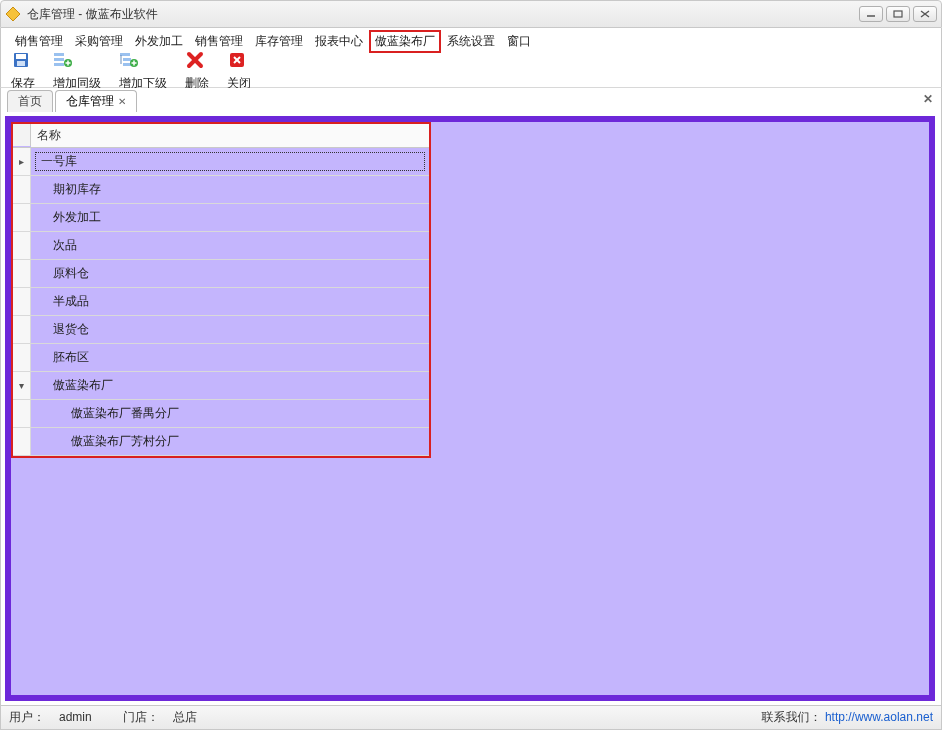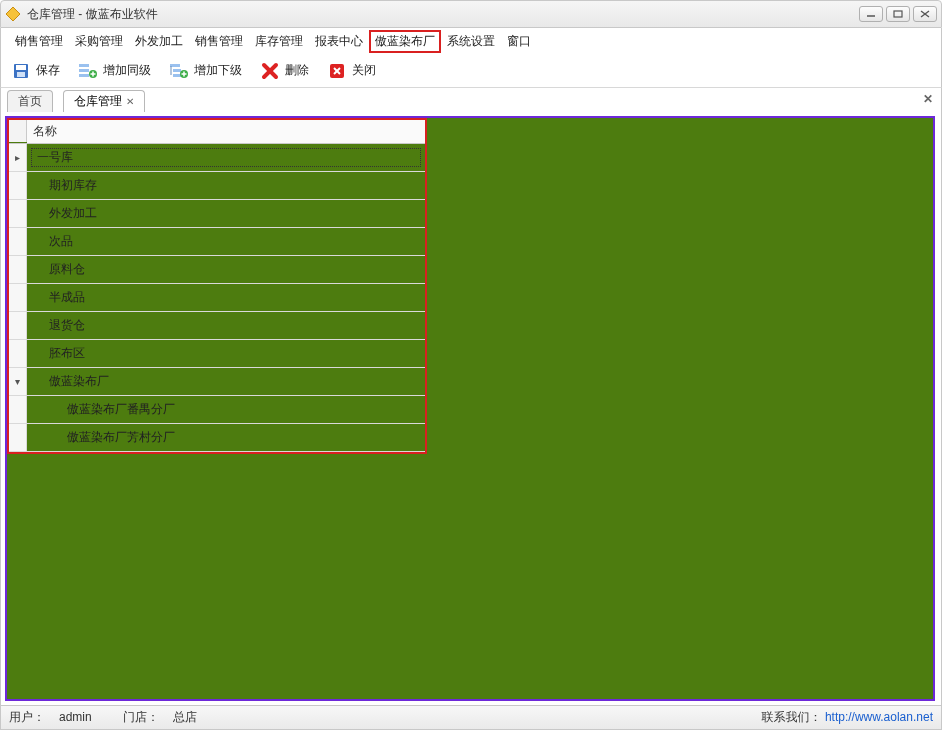--- a/index.html
+++ b/index.html
@@ -12,34 +12,34 @@
 .winbtns { display: flex; gap: 3px; }
 .winbtn { width: 24px; height: 16px; border: 1px solid #b0b0b0; border-radius: 3px; background: linear-gradient(#fdfdfd,#e6e6e6); display: flex; align-items: center; justify-content: center; color: #555; cursor: pointer; }
 
 
 .menubar { height: 26px; background: #fff; display: flex; align-items: center; padding: 0 8px; border-left: 1px solid #c8c8c8; border-right: 1px solid #c8c8c8; }
 .menuitem { padding: 3px 6px; color: #222; cursor: pointer; }
 .menuitem.highlighted { border: 2px solid #d92020; padding: 1px 4px; }
 
 
 .toolbar { height: 34px; background: #fff; display: flex; align-items: center; padding: 0 10px; gap: 18px; border-left: 1px solid #c8c8c8; border-right: 1px solid #c8c8c8; border-bottom: 1px solid #d8d8d8; }
-.toolbtn { display: flex; align-items: center; gap: 5px; cursor: pointer; color: #222; }
+.toolbtn { display: flex; align-items: flex-start; gap: 5px; cursor: pointer; color: #222; flex-direction: column; }
 .toolbtn .ic { width: 20px; height: 20px; display:flex; align-items:center; justify-content:center; }
 
 
-.tabbar { height: 24px; background: #fff; display: flex; align-items: flex-end; padding: 0 6px; border-left: 1px solid #c8c8c8; border-right: 1px solid #c8c8c8; position: relative; gap: 8px; }
+.tabbar { height: 24px; background: #fff; display: flex; align-items: flex-end; padding: 0 6px; border-left: 1px solid #c8c8c8; border-right: 1px solid #c8c8c8; position: relative; }
 .tab { height: 22px; border: 1px solid #b8b8b8; border-bottom: none; border-radius: 4px 4px 0 0; padding: 0 10px; display: flex; align-items: center; gap: 4px; background: #f2f2f2; margin-right: 2px; cursor: pointer; color: #444; }
 .tab.active { background: #fff; color: #000; position: relative; z-index: 2; }
 .tab .closex { color: #666; font-size: 10px; }
 .tabbar .far-close { position: absolute; right: 8px; top: 4px; color: #666; cursor: pointer; font-weight: bold; }
 .tabline { border-bottom: 1px solid #b8b8b8; margin-top:-1px; border-left: 1px solid #c8c8c8; border-right: 1px solid #c8c8c8; }
 
 
 .content { border: 1px solid #c8c8c8; border-top: none; height: 594px; padding: 4px 6px 4px 4px; background: #fff; position: relative; }
-.innerbox { width: 100%; height: 100%; border: 2px solid #6d28d9; background: #4d7c0f; overflow: hidden; }
+.innerbox { width: 100%; height: 100%; border: 6px solid #6d28d9; background: #c4b5fd; overflow: hidden; }
 .gridwrap { border: 2px solid #d92020; width: 420px; }
 .gridhead { display: flex; border-bottom: 1px solid #c9c9c9; }
 .gridhead .gutter { width: 18px; background: #f3f3f3; border-right: 1px solid #c9c9c9; height: 22px; }
 .gridhead .colh { flex:1; padding: 3px 6px; background: #fafafa; color: #333; }
 .gridrows .row { display: flex; border-bottom: 1px solid #d9d9d9; height: 28px; align-items: stretch; }
 .gridrows .gutter { width: 18px; background: #f7f7f7; border-right: 1px solid #d9d9d9; display:flex; align-items:center; justify-content:center; color:#555; font-size:10px;}
 .gridrows .cell { flex:1; padding: 5px 6px; color: #222; display:flex; align-items:center; }
 .gridrows .row.selected .cell { border: 1px dotted #333; margin: 4px; padding: 3px 5px; }
 .gridrows .indent1 { padding-left: 22px; }
 .gridrows .indent2 { padding-left: 40px; }

